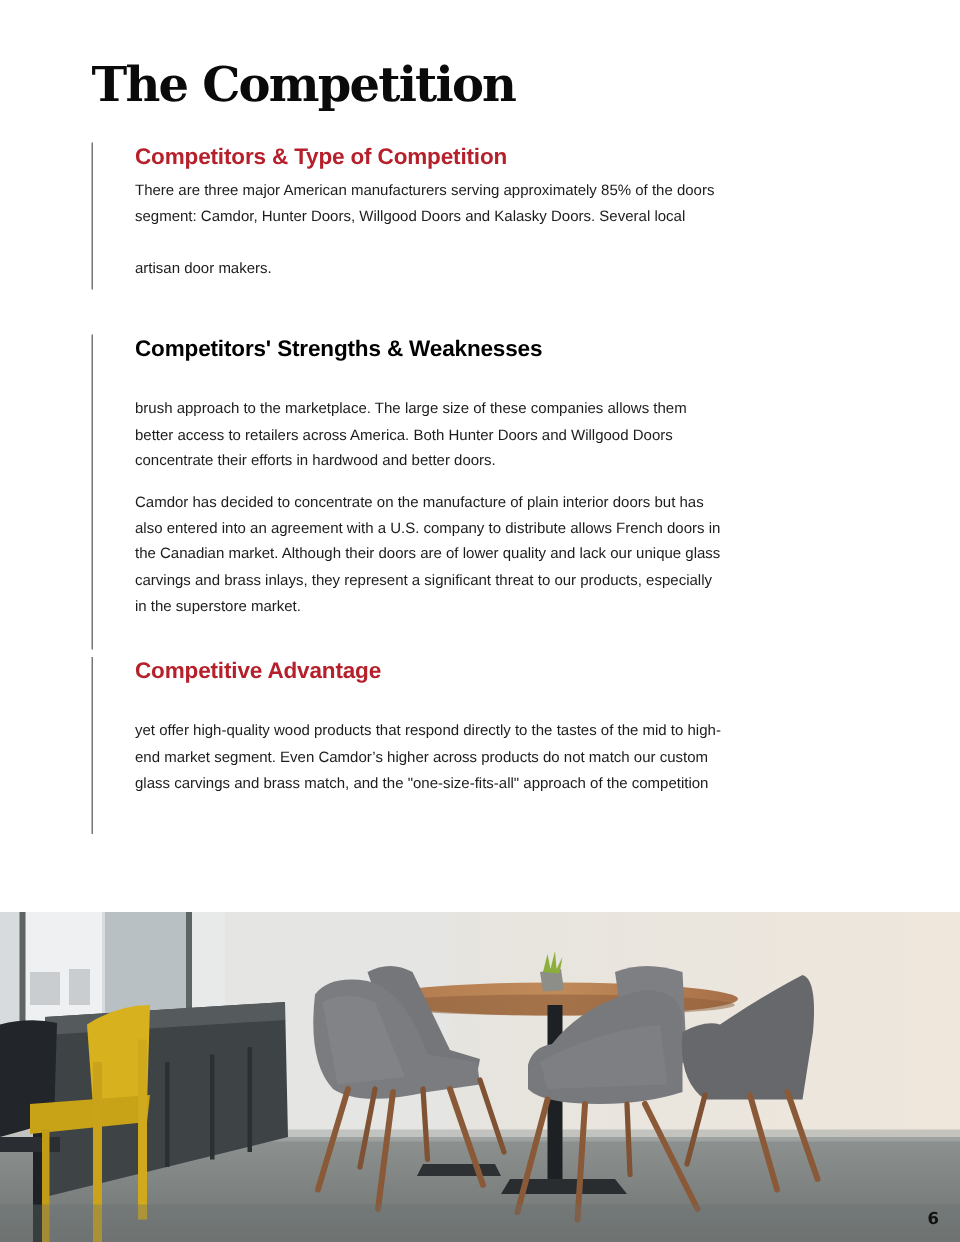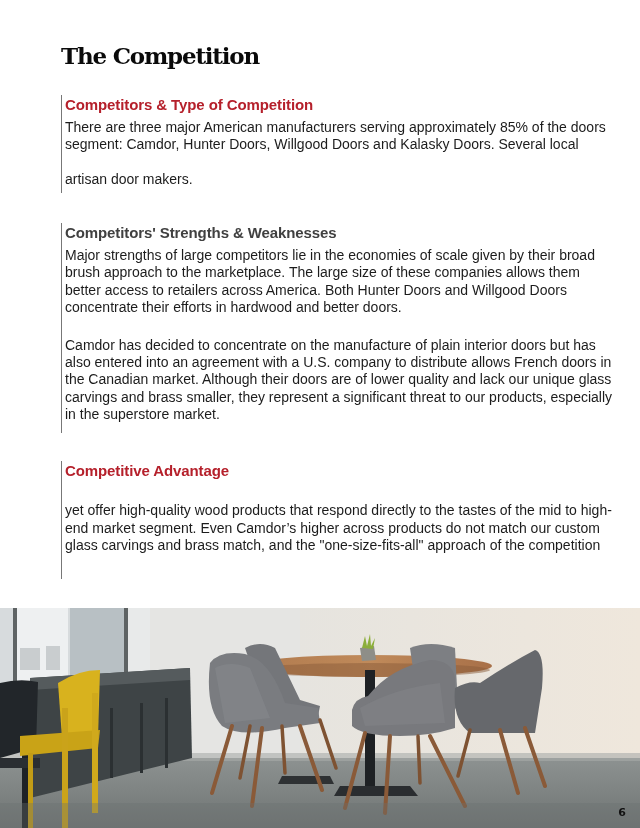--- a/index.html
+++ b/index.html
@@ -2,37 +2,37 @@
 <html><head>
   <meta charset="utf-8">
   <style>
     * { margin: 0; padding: 0; box-sizing: border-box; }
     html, body { width: 640px; height: 828px; background: #ffffff; overflow: hidden; }
     body { position: relative; font-family: "Liberation Sans", "DejaVu Sans", sans-serif; color: #1a1a1a; }
 
     .page-title {
       position: absolute; left: 61px; top: 34px;
       font-family: "DejaVu Serif", "Liberation Serif", serif;
-      font-weight: bold; font-size: 23px; letter-spacing: -1.2px;
+      font-weight: bold; font-size: 32px; letter-spacing: -1.2px;
       color: #0a0a0a; line-height: 44px;
     }
 
-    .section { position: absolute; left: 61px; width: 520px; border-left: 1.5px solid #777; padding-left: 3px; }
+    .section { position: absolute; left: 61px; width: 520px; border-left: 1.5px solid #777; padding-left: 28px; }
     .section h2 {
       font-family: "Liberation Sans", "DejaVu Sans", sans-serif;
       font-size: 15px; font-weight: bold; line-height: 20px; margin-bottom: 4px; letter-spacing: -0.1px;
     }
     .section p {
-      font-size: 14px; line-height: 17.4px; color: #1c1c1c; white-space: nowrap;
+      font-size: 10px; line-height: 17.4px; color: #1c1c1c; white-space: nowrap;
     }
-    .section p + p { margin-top: 20px; }
+    .section p + p { margin-top: 10px; }
 
     #sec1 { top: 95px; height: 98px; }
     #sec2 { top: 223px; height: 210px; }
-    #sec3 { top: 461px; height: 118px; }
+    #sec3 { top: 438px; height: 118px; }
 
     .photo {
       position: absolute; left: 0; top: 608px; width: 640px; height: 220px; overflow: hidden;
       background: #e9e7e2;
     }
     .page-number {
       position: absolute; right: 14px; bottom: 9px;
       font-family: "DejaVu Sans", sans-serif; font-weight: bold; font-size: 11px; color: #111;
     }
   </style>
@@ -45,32 +45,32 @@
   <h2 style="color:#b5202b">Competitors &amp; Type of Competition</h2>
   <p>
     <span>There are three major American manufacturers serving approximately 85% of the doors</span><br>
     <span>segment: Camdor, Hunter Doors, Willgood Doors and Kalasky Doors. Several local</span><br>
     <br>
     <span>artisan door makers.</span>
   </p>
 </div>
 
 <div class="section" id="sec2">
-  <h2 style="color:#404040">Competitors' Strengths &amp; Weaknesses</h2>
+  <h2 style="color:#000000">Competitors' Strengths &amp; Weaknesses</h2>
   <p>
-    <span>Major strengths of large competitors lie in the economies of scale given by their broad</span><br>
+    <br>
     <span>brush approach to the marketplace. The large size of these companies allows them</span><br>
     <span>better access to retailers across America. Both Hunter Doors and Willgood Doors</span><br>
     <span>concentrate their efforts in hardwood and better doors.</span>
   </p>
   <p>
     <span>Camdor has decided to concentrate on the manufacture of plain interior doors but has</span><br>
     <span>also entered into an agreement with a U.S. company to distribute allows French doors in</span><br>
     <span>the Canadian market. Although their doors are of lower quality and lack our unique glass</span><br>
-    <span>carvings and brass smaller, they represent a significant threat to our products, especially</span><br>
+    <span>carvings and brass inlays, they represent a significant threat to our products, especially</span><br>
     <span>in the superstore market.</span>
   </p>
 </div>
 
 <div class="section" id="sec3">
   <h2 style="color:#b5202b">Competitive Advantage</h2>
   <p>
     <br>
     <span>yet offer high-quality wood products that respond directly to the tastes of the mid to high-</span><br>
     <span>end market segment. Even Camdor’s higher across products do not match our custom</span><br>

